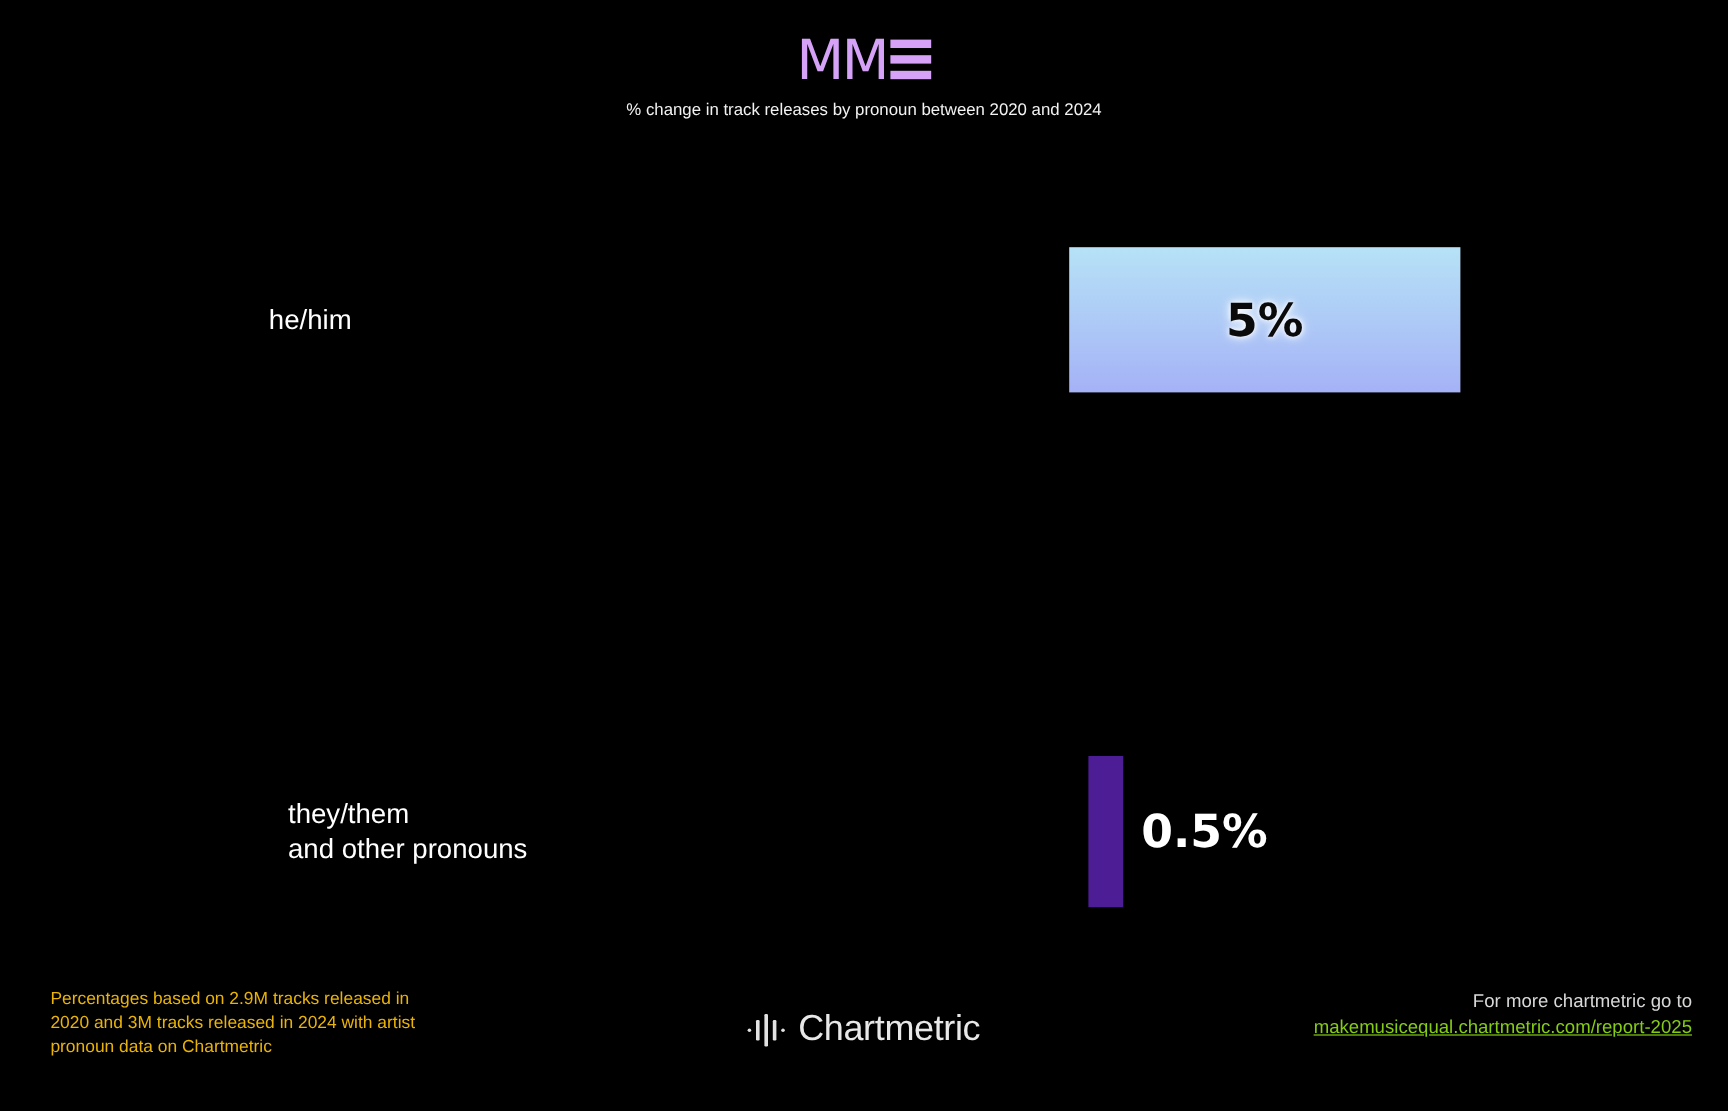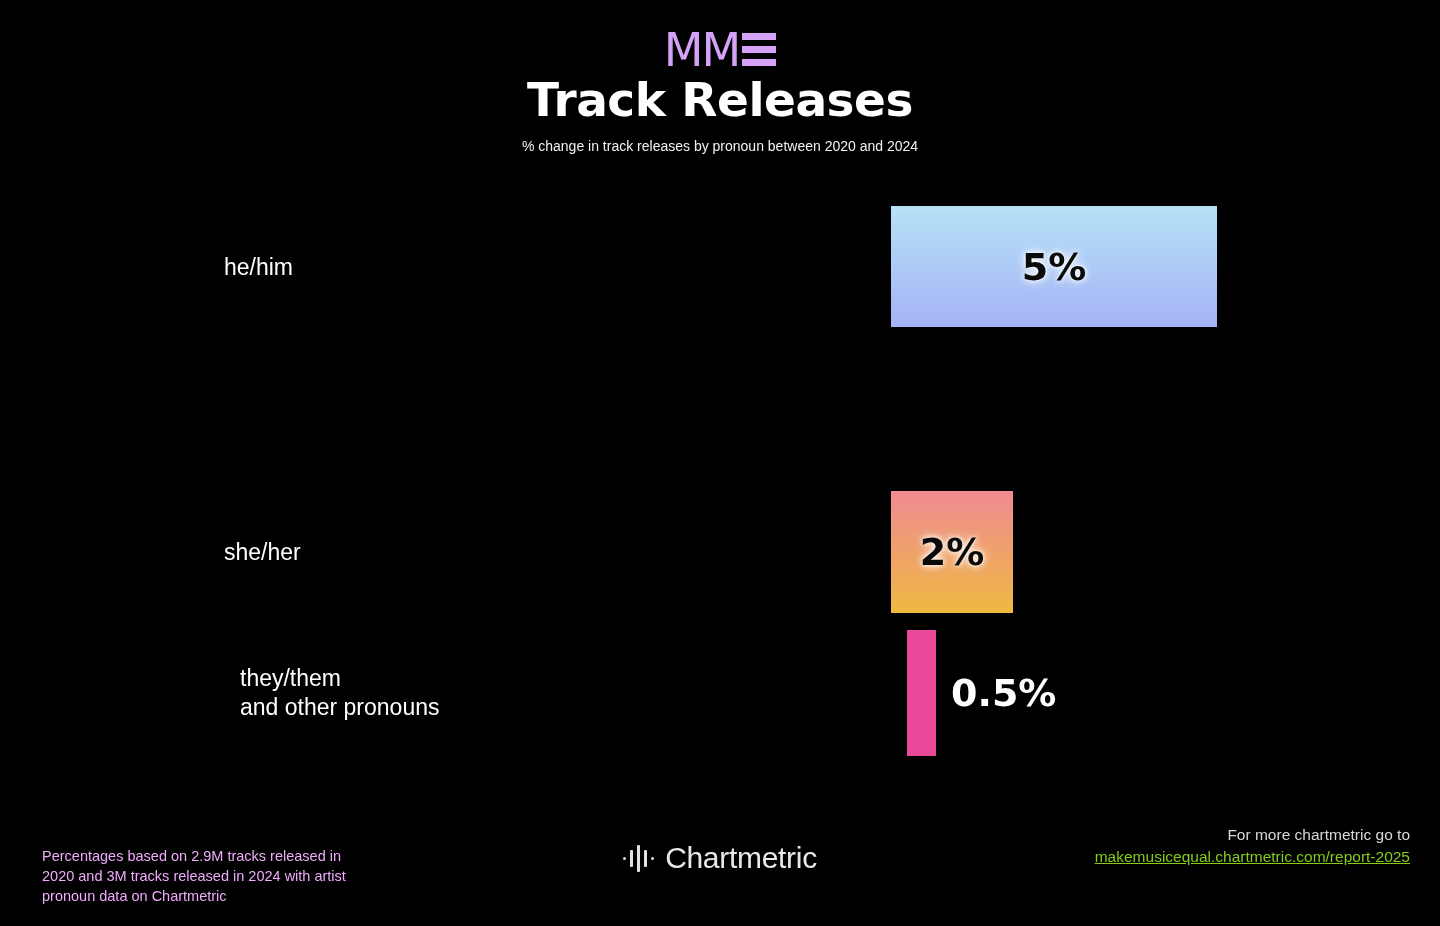--- a/index.html
+++ b/index.html
@@ -137,23 +137,22 @@
     height: 130px;
   }
   .footnote {
     position: absolute;
     left: 42px;
     top: 27px;
     width: 400px;
     font-family: "Liberation Sans", sans-serif;
     font-size: 14.5px;
     line-height: 20px;
-    color: #f0abfc;
+    color: #eab308;
     white-space: pre-line;
-    margin-top: 23px;
   }
   .cm-brand {
     position: absolute;
     left: 0; right: 0;
     top: 46px;
     display: flex;
     align-items: center;
     justify-content: center;
     gap: 11px;
   }
@@ -202,45 +201,38 @@
 
 <div class="header">
   <div class="mme-logo">
     <span class="mm-text">MM</span>
     <span class="mme-bars">
       <i></i>
         <i></i>
         <i></i>
     </span>
   </div>
-  <h1 class="chart-title">Track Releases</h1>
   <p class="chart-subtitle">% change in track releases by pronoun between 2020 and 2024</p>
 </div>
 
 <div class="plot">
 
   <div class="bar-row" style="top:16px;height:121px;">
     <div class="cat-label" style="top:50%;transform:translateY(-50%);">he/him</div>
     <div class="bar" style="left:891px;width:326px;background:linear-gradient(180deg,#b6e2f6 0%,#a5b2f6 100%);">
       <span class="bar-value-in" style="left:50%;transform:translate(-50%,-50%);">5%</span>
     </div>
   </div>
 
 
-  <div class="bar-row" style="top:301px;height:122px;">
-    <div class="cat-label" style="top:50%;transform:translateY(-50%);">she/her</div>
-    <div class="bar" style="left:891px;width:122px;background:linear-gradient(180deg,#ef8a92 0%,#efb942 100%);">
-      <span class="bar-value-in" style="left:50%;transform:translate(-50%,-50%);">2%</span>
-    </div>
-  </div>
 
   <div class="bar-row" style="top:440px;height:126px;margin-left:16px;">
     <div class="cat-label" style="top:50%;transform:translateY(-50%);">they/them
 and other pronouns</div>
-    <div class="bar" style="left:891px;width:29px;background:#ec4899;">
+    <div class="bar" style="left:891px;width:29px;background:#4c1d95;">
       <span class="bar-value-out" style="left:44px;">0.5%</span>
     </div>
   </div>
 
 </div>
 
 <div class="footer">
   <div class="footnote">Percentages based on 2.9M tracks released in
 2020 and 3M tracks released in 2024 with artist
 pronoun data on Chartmetric</div>

